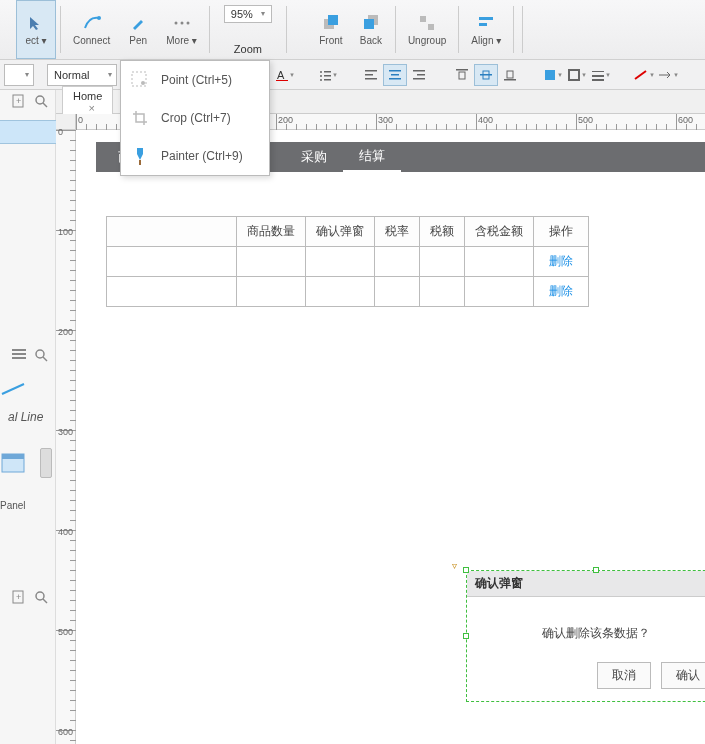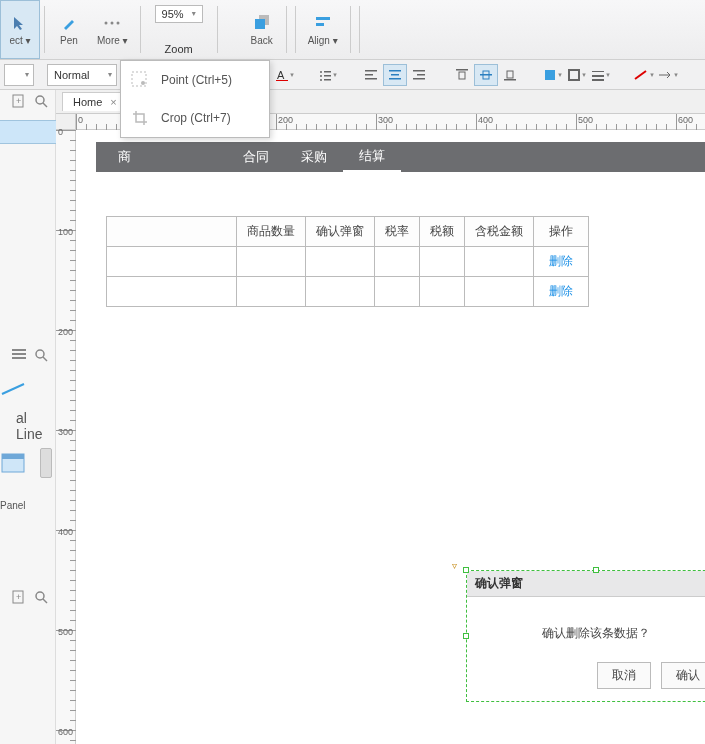--- a/index.html
+++ b/index.html
@@ -3,21 +3,21 @@
 <meta charset="utf-8">
 <style>
 * { box-sizing: border-box; margin: 0; padding: 0; }
 body { font-family: Arial, sans-serif; font-size: 11px; color: #333; background: #fff; width: 705px; height: 744px; overflow: hidden; position: relative; }
 
 
 .toolbar1 { height: 60px; background: linear-gradient(#f7f7f8,#ededee); border-bottom: 1px solid #d0d0d0; display: flex; padding-left: 0; }
 .tbtn { display: flex; flex-direction: column; align-items: center; justify-content: center; padding: 4px 8px; min-width: 40px; color: #444; cursor: pointer; }
 .tbtn .ico { width: 20px; height: 20px; display: flex; align-items: center; justify-content: center; margin-bottom: 2px; }
 .tbtn .lbl { font-size: 10px; color: #555; }
-.tbtn.sel { background: #d8e8f4; border: 1px solid #9cbfd8; }
+.tbtn.sel { background: #d8e8f4; border: 1px solid #9cbfd8; margin-left: 16px; }
 .sep { width: 1px; background: #ccc; margin: 6px 4px; }
 .zoom-box { display: flex; flex-direction: column; align-items: center; justify-content: center; padding: 4px 10px; }
 .zoom-sel { border: 1px solid #bbb; background: #fff; font-size: 11px; padding: 2px 6px; display: inline-flex; align-items: center; }
 .zoom-sel::after { content: '▾'; margin-left: 8px; color: #888; font-size: 8px; }
 
 
 .toolbar2 { height: 30px; background: #f1f1f2; border-bottom: 1px solid #d0d0d0; display: flex; align-items: center; }
 .dd { height: 22px; border: 1px solid #bbb; background: #fff; display: inline-flex; align-items: center; padding: 0 18px 0 6px; position: relative; margin-left: 4px; font-size: 11px; }
 .dd::after { content: '▾'; position: absolute; right: 4px; color: #888; font-size: 8px; }
 .icogrp { display: flex; align-items: center; margin-left: 6px; }
@@ -27,29 +27,29 @@
 
 
 .left-col { position: absolute; left: 0; top: 90px; width: 56px; bottom: 0; background: #f6f6f6; border-right: 1px solid #ddd; }
 .addtab { position: absolute; left: 12px; top: 4px; width: 14px; height: 14px; }
 .search-ico { position: absolute; left: 34px; top: 4px; width: 14px; height: 14px; }
 .left-col .blue-strip { position: absolute; left: 0; top: 30px; width: 56px; height: 24px; background: #cde6f9; border-top: 1px solid #a0c4de; border-bottom: 1px solid #a0c4de; }
 .left-col .hamburger { position: absolute; left: 12px; top: 258px; }
 .left-col .search2 { position: absolute; left: 34px; top: 258px; }
 .left-col .hamburger2 { position: absolute; left: 12px; top: 500px; }
 .left-col .search3 { position: absolute; left: 34px; top: 500px; }
-.left-il { position: absolute; left: 16px; top: 320px; font-size: 14px; color: #555; }
+.left-il { position: absolute; left: 8px; top: 320px; font-size: 12px; color: #555; font-style: italic; }
 .left-il2 { position: absolute; left: 0; top: 410px; font-size: 10px; color: #555; }
 .left-img { position: absolute; left: 0; top: 290px; width: 30px; height: 20px; }
 .scroll-handle { position: absolute; left: 40px; top: 358px; width: 12px; height: 30px; background: #ddd; border: 1px solid #bbb; border-radius: 2px; }
 
 
 .main { position: absolute; left: 56px; top: 90px; right: 0; bottom: 0; background: #fff; }
 .tabbar { height: 24px; background: #f0f0f0; border-bottom: 1px solid #ccc; display: flex; align-items: center; padding-left: 6px; }
-.tab { background: #fff; border: 1px solid #ccc; border-bottom: none; padding: 3px 10px; font-size: 11px; display: inline-flex; align-items: center; }
+.tab { background: #fff; border: 1px solid #ccc; border-bottom: none; padding: 3px 10px; font-size: 11px; display: inline-flex; align-items: center; flex-direction: column; }
 .tab .x { margin-left: 8px; color: #888; cursor: pointer; }
 
 
 .hruler { position: absolute; left: 20px; right: 0; top: 24px; height: 16px; background: #f8f8f8; border-bottom: 1px solid #ccc; }
 .hruler .tick { position: absolute; top: 0; width: 1px; height: 16px; background: #999; }
 .hruler .num { position: absolute; top: 1px; font-size: 9px; color: #666; }
 .vruler { position: absolute; left: 0; top: 40px; bottom: 0; width: 20px; background: #f8f8f8; border-right: 1px solid #ccc; }
 .vruler .tick { position: absolute; left: 0; height: 1px; width: 20px; background: #999; }
 .vruler .num { position: absolute; left: 2px; font-size: 9px; color: #666; transform: translateY(-5px); }
 .corner { position: absolute; left: 0; top: 24px; width: 20px; height: 16px; background: #f0f0f0; border-right: 1px solid #ccc; border-bottom: 1px solid #ccc; }
@@ -93,20 +93,29 @@
     <span class="ico">
         <svg width="16" height="16">
           <path d="M2 2 L2 14 L5 11 L8 15 L10 14 L7 10 L11 10 Z" fill="#4b7eb0"></path>
         </svg>
       </span>
     <span class="lbl">ect ▾</span>
   </div>
   <div class="sep"></div>
   <div class="tbtn">
     <span class="ico">
+        <svg width="18" height="18">
+          <path d="M2 14 Q6 2 16 4" stroke="#3a9fe0" stroke-width="2" fill="none"></path>
+          <circle cx="16" cy="4" r="2" fill="#3a9fe0"></circle>
+        </svg>
+      </span>
+    <span class="lbl">Connect</span>
+  </div>
+  <div class="tbtn">
+    <span class="ico">
         <svg width="16" height="16">
           <path d="M3 13 L11 5 L13 7 L5 15 Z" fill="#3a9fe0"></path>
         </svg>
       </span>
     <span class="lbl">Pen</span>
   </div>
   <div class="tbtn">
     <span class="ico">
         <svg width="16" height="6">
           <circle cx="2" cy="3" r="1.5" fill="#888"></circle>
@@ -121,27 +130,45 @@
     <span class="zoom-sel">
         <span>95%</span>
       </span>
     <span class="lbl" style="margin-top:20px">Zoom</span>
   </div>
   <div class="sep"></div>
   <div style="width:20px"></div>
   <div class="tbtn">
     <span class="ico">
         <svg width="18" height="18">
+          <rect x="2" y="5" width="10" height="10" fill="#bbb"></rect>
+          <rect x="6" y="1" width="10" height="10" fill="#3a9fe0"></rect>
+        </svg>
+      </span>
+    <span class="lbl">Front</span>
+  </div>
+  <div class="tbtn">
+    <span class="ico">
+        <svg width="18" height="18">
           <rect x="6" y="1" width="10" height="10" fill="#bbb"></rect>
           <rect x="2" y="5" width="10" height="10" fill="#3a9fe0"></rect>
         </svg>
       </span>
     <span class="lbl">Back</span>
   </div>
   <div class="sep"></div>
+  <div class="tbtn">
+    <span class="ico">
+        <svg width="18" height="18">
+          <rect x="2" y="2" width="6" height="6" fill="#bbb"></rect>
+          <rect x="10" y="10" width="6" height="6" fill="#bbb"></rect>
+        </svg>
+      </span>
+    <span class="lbl">Ungroup</span>
+  </div>
   <div class="sep"></div>
   <div class="tbtn">
     <span class="ico">
         <svg width="18" height="18">
           <rect x="2" y="3" width="14" height="3" fill="#3a9fe0"></rect>
           <rect x="2" y="9" width="8" height="3" fill="#3a9fe0"></rect>
         </svg>
       </span>
     <span class="lbl">Align ▾</span>
   </div>
@@ -539,13 +566,22 @@
     <span>Point  (Ctrl+5)</span>
   </div>
   <div class="mi">
     <span class="mico">
         <svg width="18" height="18">
           <path d="M5 2 V13 H16 M2 5 H13 V16" stroke="#bbb" stroke-width="1.5" fill="none"></path>
         </svg>
       </span>
     <span>Crop  (Ctrl+7)</span>
   </div>
+  <div class="mi">
+    <span class="mico">
+        <svg width="18" height="20">
+          <path d="M6 2 L12 2 L12 8 L9 14 L6 8 Z" fill="#3a9fe0"></path>
+          <rect x="8" y="14" width="2" height="5" fill="#9a6a3a"></rect>
+        </svg>
+      </span>
+    <span>Painter  (Ctrl+9)</span>
+  </div>
 </div>
 
 </body></html>

